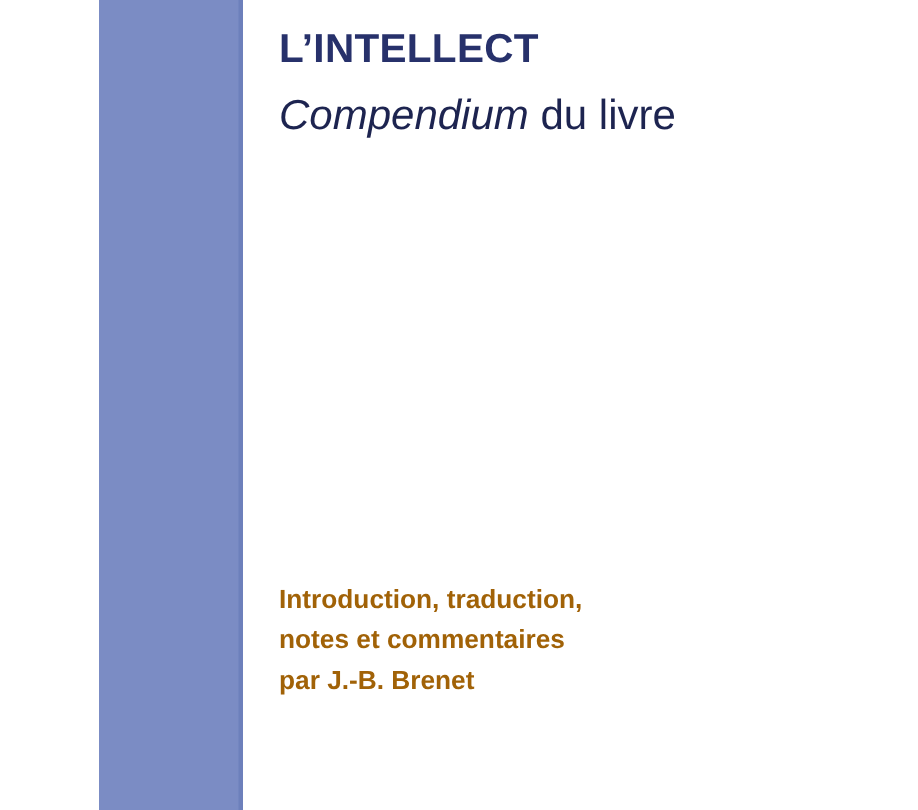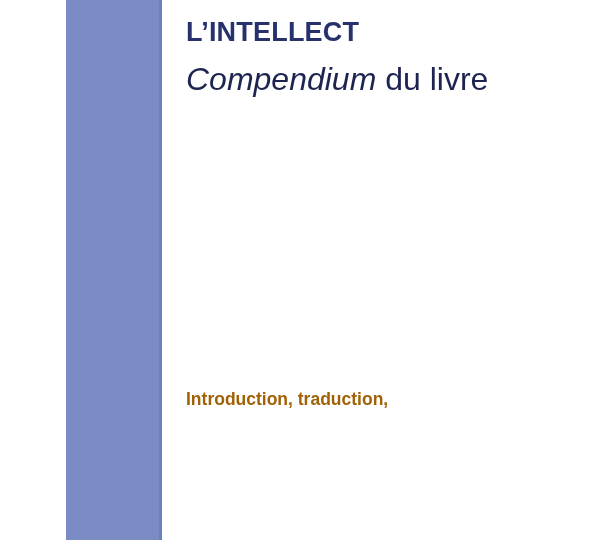--- a/index.html
+++ b/index.html
@@ -53,21 +53,21 @@
   .main-title {
     color: #27316b;
     font-size: 27px;
     font-weight: bold;
     letter-spacing: 0.2px;
     line-height: 1.1;
     margin: 0 0 10px 0;
   }
   .subtitle-line {
     color: #1d2450;
-    font-size: 32px;
+    font-size: 28px;
     line-height: 1.35;
     margin: 0;
     font-weight: normal;
   }
   .subtitle-italic {
     font-style: italic;
   }
   .credits {
     position: absolute;
     left: 0;
@@ -94,16 +94,18 @@
 
     <div class="title-block">
       <h1 class="main-title">L’INTELLECT</h1>
 
       <p class="subtitle-line"><span class="subtitle-italic">Compendium</span><span> du livre</span></p>
 
     </div>
 
     <div class="credits">
       <p class="credit-line">Introduction, traduction,</p>
+      <p class="credit-line">notes et commentaires</p>
+      <p class="credit-line">par J.-B. Brenet</p>
     </div>
 
   </div>
 </div>
 
 </body></html>

